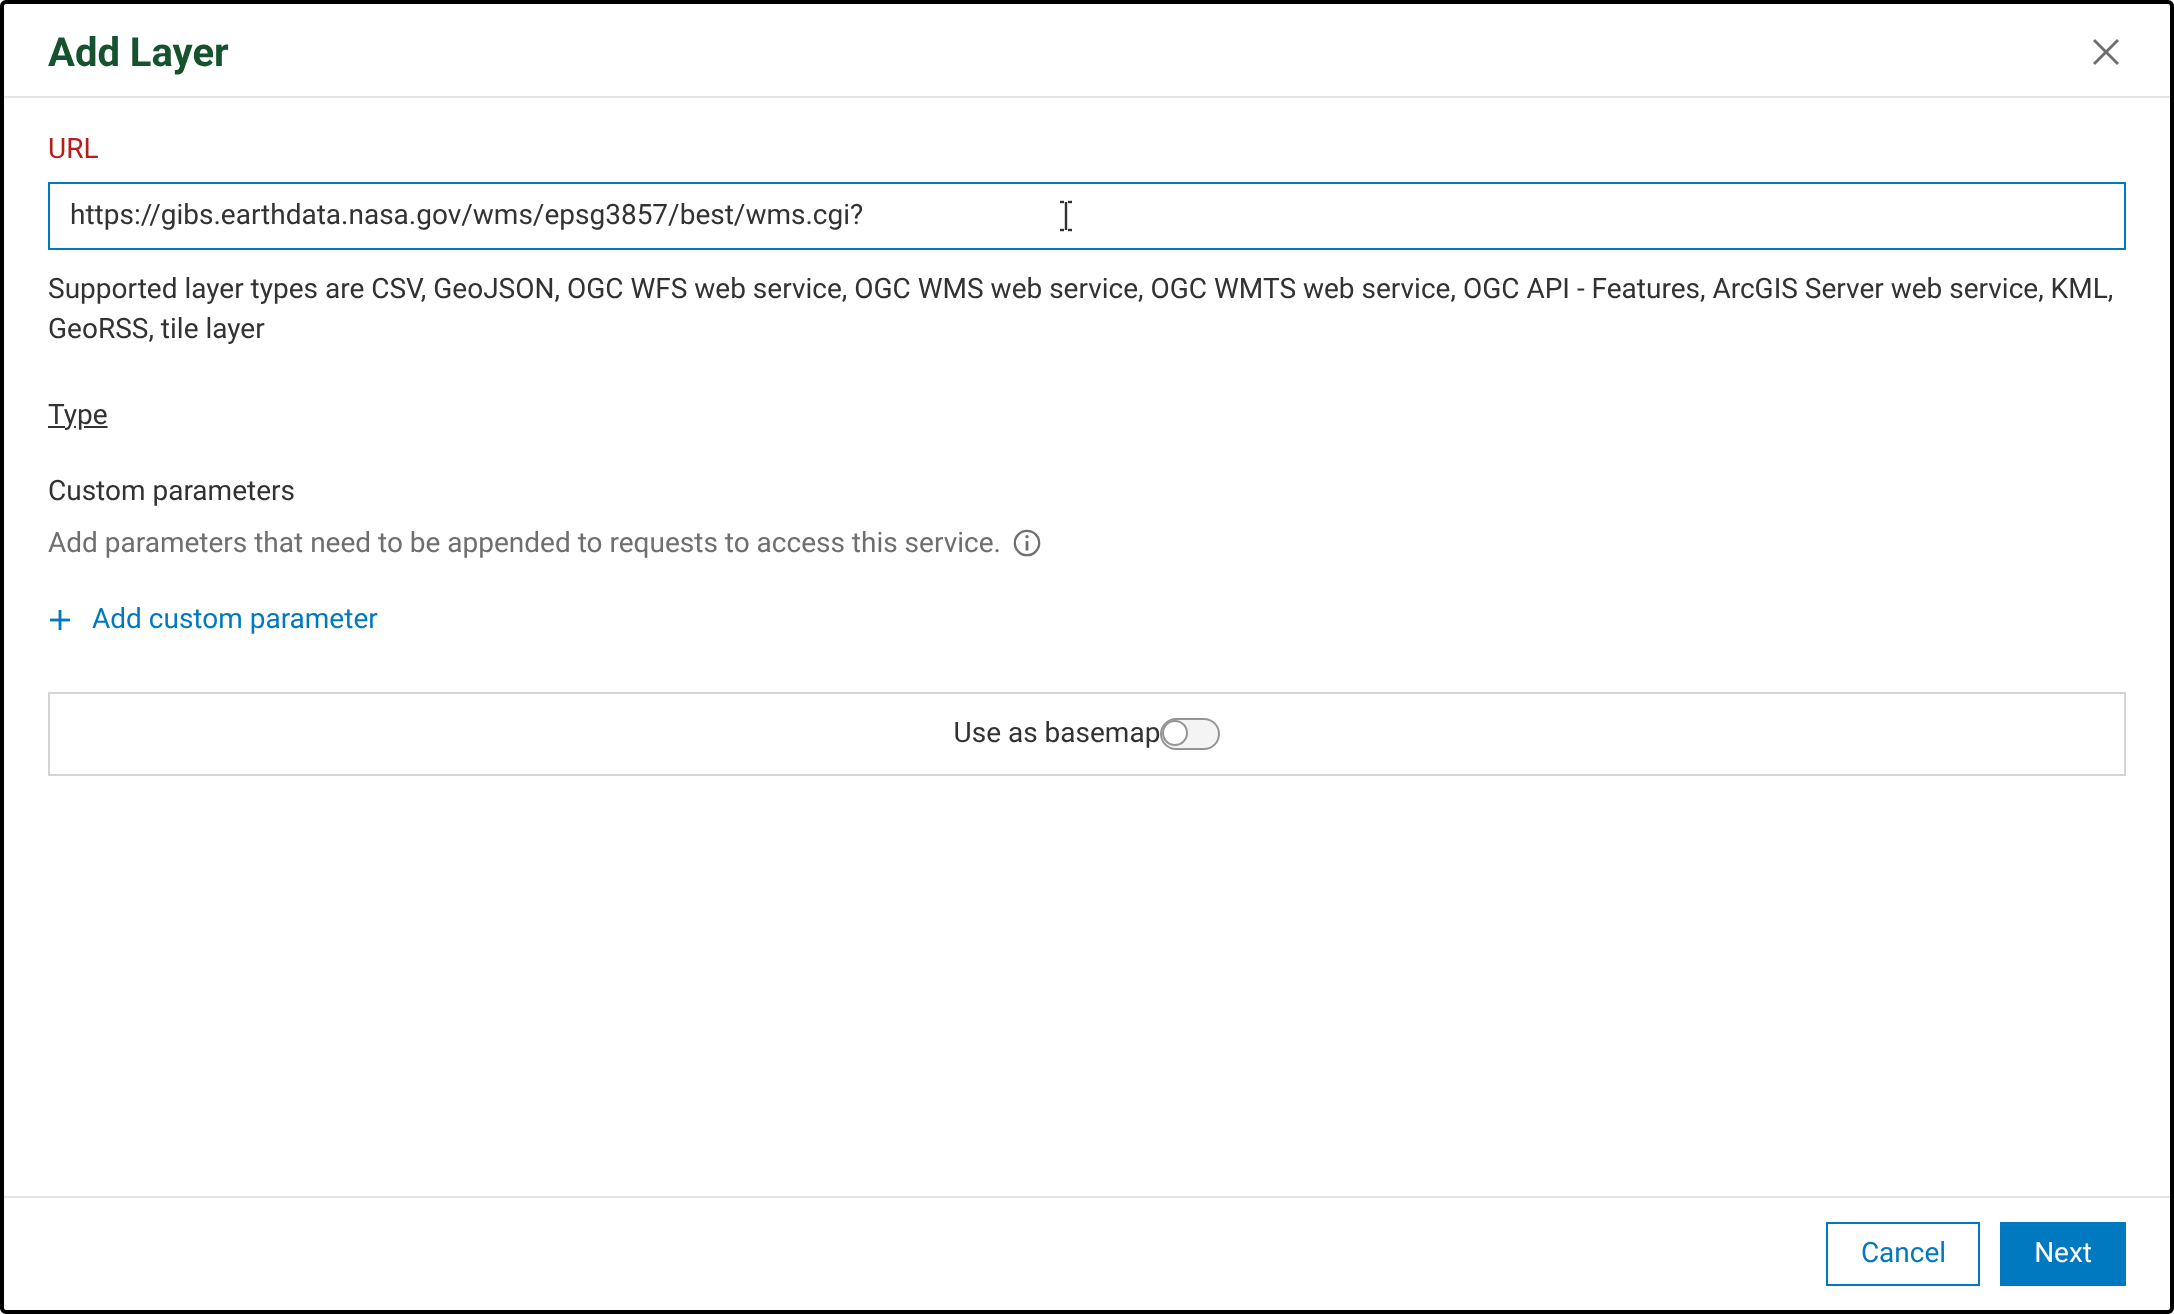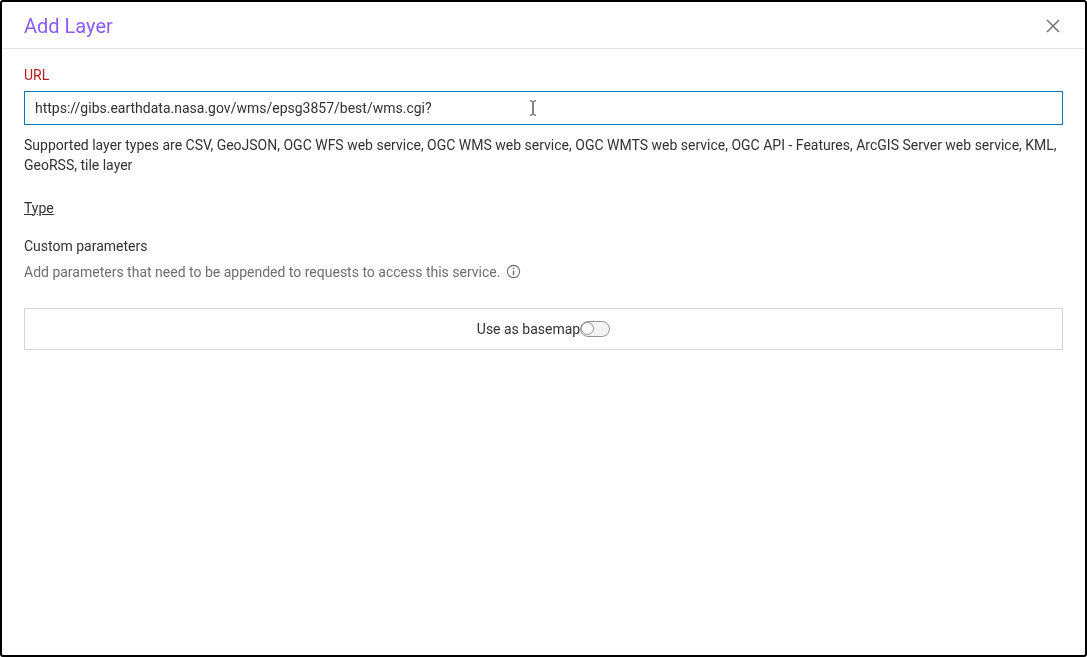--- a/index.html
+++ b/index.html
@@ -23,22 +23,22 @@
       background: #fff;
     }
     .dialog-header {
       display: flex;
       justify-content: space-between;
       align-items: center;
       padding: 12px 22px 10px 22px;
     }
     .dialog-title {
       font-size: 20px;
-      font-weight: 400;
-      color: #8b5cf6;
+      font-weight: 700;
+      color: #14532d;
     }
     .close-btn {
       cursor: pointer;
       display:flex;
       align-items:center;
       justify-content:center;
       width: 20px;
       height: 20px;
       color: #6e6e6e;
     }
@@ -237,22 +237,33 @@
       <span>Add parameters that need to be appended to requests to access this service.</span>
       <span class="info-icon">
         <svg width="15" height="15" viewBox="0 0 16 16" fill="none" stroke="#6e6e6e" stroke-width="1.2">
           <circle cx="8" cy="8" r="6.5"></circle>
           <line x1="8" y1="7" x2="8" y2="12" stroke-width="1.5"></line>
           <circle cx="8" cy="4.6" r="0.9" fill="#6e6e6e" stroke="none"></circle>
         </svg>
       </span>
     </div>
 
+    <div class="add-param-btn">
+      <svg class="plus-icon" width="12" height="12" viewBox="0 0 12 12" stroke="currentColor" stroke-width="1.4">
+        <line x1="6" y1="1" x2="6" y2="11"></line>
+        <line x1="1" y1="6" x2="11" y2="6"></line>
+      </svg>
+      <span>Add custom parameter</span>
+    </div>
 
     <div class="basemap-row">
       <span>Use as basemap</span>
       <div class="toggle">
         <div class="toggle-knob"></div>
       </div>
     </div>
   </div>
 
+  <div class="dialog-footer">
+    <button class="btn btn-secondary">Cancel</button>
+    <button class="btn btn-primary">Next</button>
+  </div>
 </div>
 
 </body></html>

